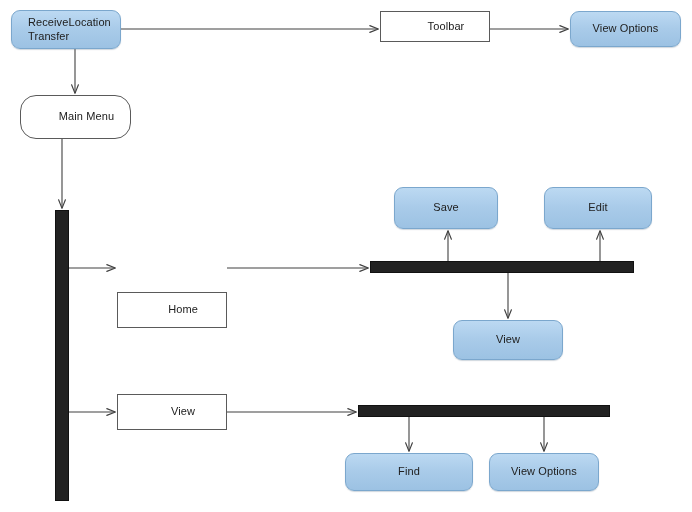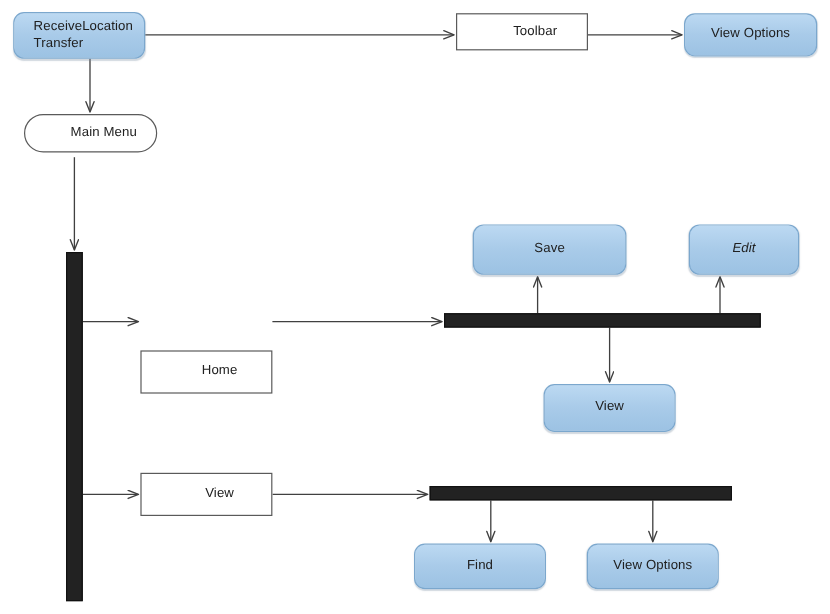--- a/index.html
+++ b/index.html
@@ -106,29 +106,29 @@
   <div class="bar" style="left:370px; top:261px; width:264px; height:12px;"></div>
   <div class="bar" style="left:358px; top:405px; width:252px; height:12px;"></div>
 
   <div class="node node-rounded node-left nowrap" style="left:11px; top:10px; width:110px; height:39px;padding-left:16px;">ReceiveLocation
 Transfer</div>
 
   <div class="node node-rect" style="left:380px; top:11px; width:110px; height:31px;">Toolbar</div>
 
   <div class="node node-rounded" style="left:570px; top:11px; width:111px; height:36px;">View Options</div>
 
-  <div class="node node-rect" style="left:20px; top:95px; width:111px; height:32px;border-radius:16px;">Main Menu</div>
+  <div class="node node-rect" style="left:20px; top:95px; width:111px; height:44px;border-radius:16px;">Main Menu</div>
 
   <div class="node node-rect" style="left:117px; top:250px; width:110px; height:36px;margin-top:42px;">Home</div>
 
-  <div class="node node-rounded" style="left:394px; top:187px; width:128px; height:42px;">Save</div>
+  <div class="node node-rounded" style="left:394px; top:187px; width:104px; height:42px;">Save</div>
 
-  <div class="node node-rounded" style="left:574px; top:187px; width:92px; height:42px;font-style:italic;">Edit</div>
+  <div class="node node-rounded" style="left:544px; top:187px; width:108px; height:42px;">Edit</div>
 
   <div class="node node-rounded" style="left:453px; top:320px; width:110px; height:40px;">View</div>
 
   <div class="node node-rect" style="left:117px; top:394px; width:110px; height:36px;">View</div>
 
-  <div class="node node-rounded" style="left:345px; top:453px; width:110px; height:38px;">Find</div>
+  <div class="node node-rounded" style="left:345px; top:453px; width:128px; height:38px;">Find</div>
 
   <div class="node node-rounded" style="left:489px; top:453px; width:110px; height:38px;">View Options</div>
 
 </div>
 
 </body></html>

